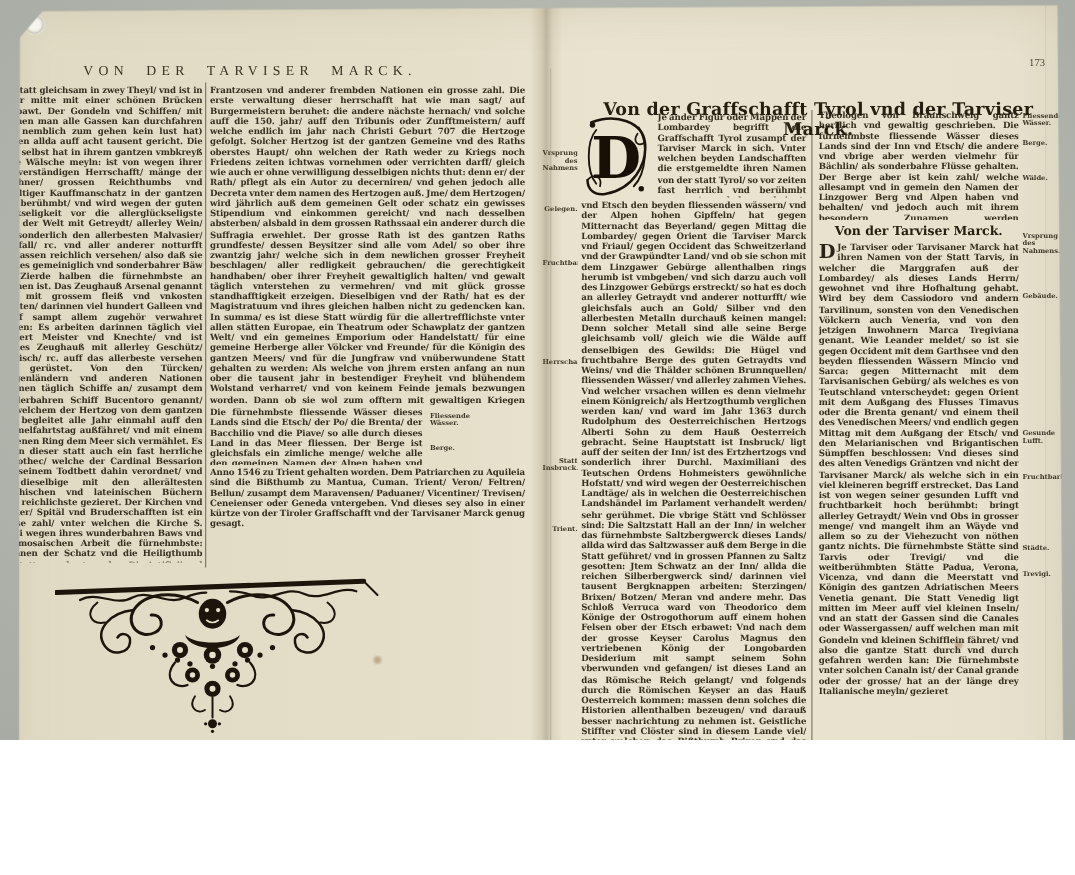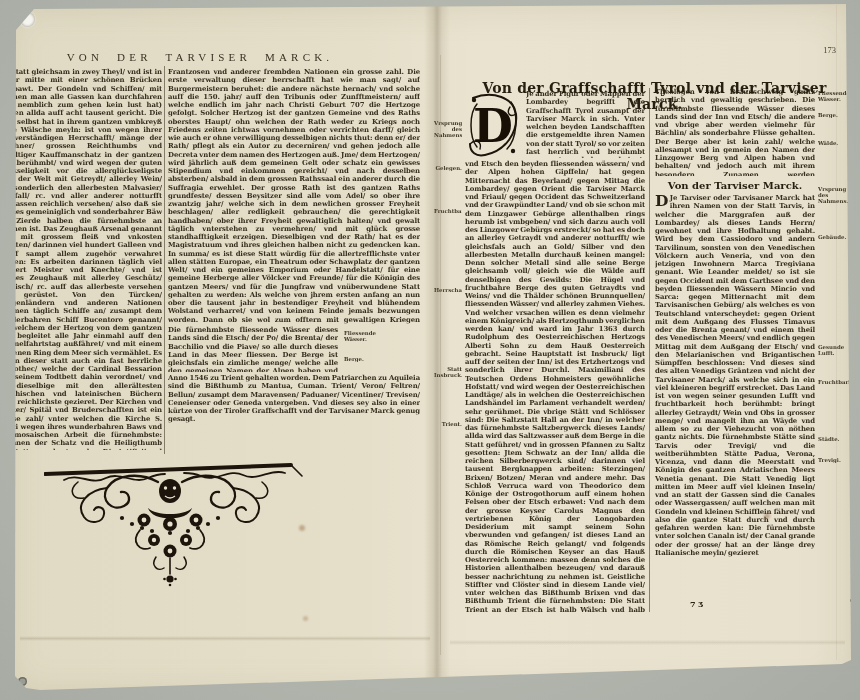--- a/index.html
+++ b/index.html
@@ -1,16 +1,16 @@
 <!DOCTYPE html>
 <html><head>
 <meta charset="utf-8">
 <style>
   html,body{margin:0;padding:0;}
-  #stage{position:relative;width:860px;height:700px;overflow:hidden;
+  #stage{position:relative;width:860px;height:592px;overflow:hidden;
          background:radial-gradient(ellipse at 50% 45%, #b9bcb4 0%, #b2b6ad 60%, #a7aba4 100%);
          font-family:"DejaVu Serif",serif;}
   #sheet{position:absolute;left:0;top:0;width:860px;height:700px;
          background:linear-gradient(90deg,#e0dac4 0%,#e5dfca 42%,#e9e3d0 56%,#e7e1ce 92%,#e3ddc8 100%);
          clip-path:polygon(16px 30px,34px 9px,846px 4px,851px 660px,842px 664px,40px 690px,26px 688px,15px 676px);
          filter:drop-shadow(3px 4px 5px rgba(40,40,38,.5));}
   .vignette{position:absolute;left:0;top:0;width:860px;height:700px;pointer-events:none;
          box-shadow:inset 0 0 40px rgba(130,108,70,.22), inset 0 0 6px rgba(120,100,65,.25);}
   .abs{position:absolute;}
   .t{position:absolute;font-family:"DejaVu Serif",serif;font-weight:700;font-size:6.9px;

